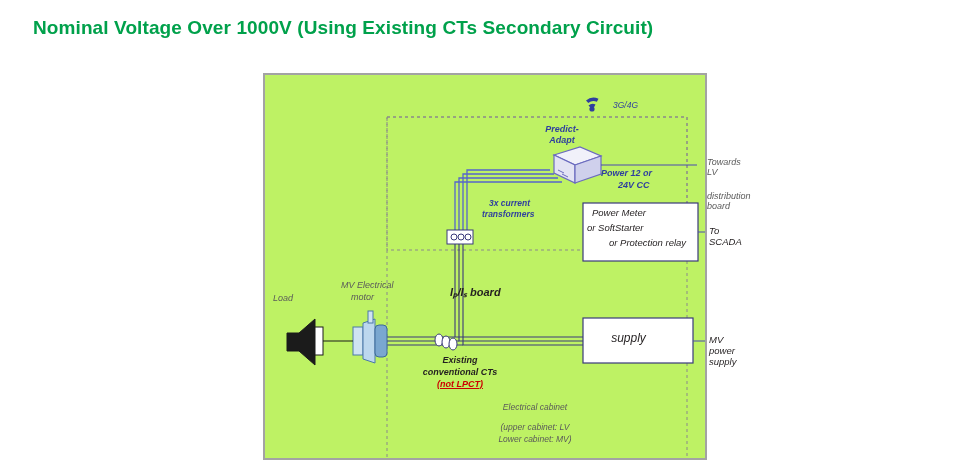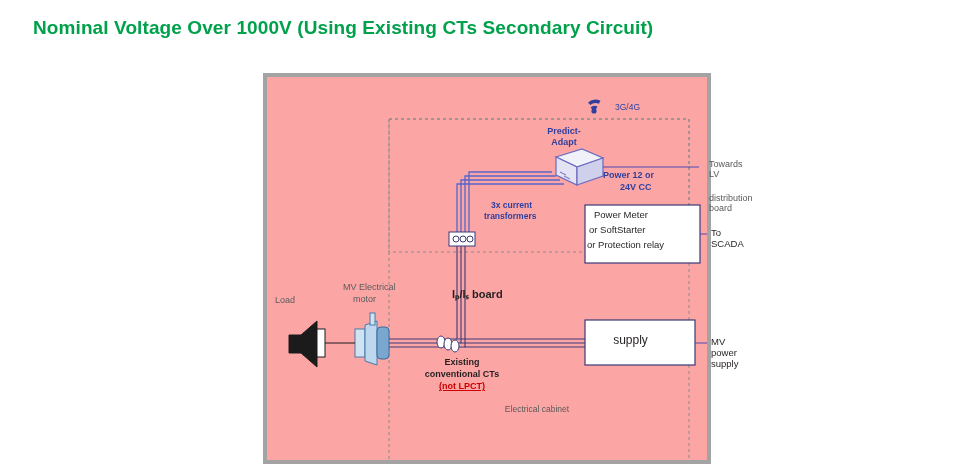--- a/index.html
+++ b/index.html
@@ -23,22 +23,23 @@
     color: #00a14b;
     letter-spacing: 0.1px;
     white-space: nowrap;
   }
   .diagram-frame {
     position: absolute;
     left: 263px;
     top: 73px;
     width: 440px;
     height: 383px;
-    border: 4px solid #a3a3a3;
-    background: #fca5a5;
+    border: 2px solid #a3a3a3;
+    background: #bef264;
+    font-style: italic;
   }
   .svg-wrap {
     position: absolute;
     left: 0;
     top: 0;
     width: 440px;
     height: 383px;
   }
   .lbl {
     position: absolute;
@@ -143,21 +144,21 @@
   <div class="lbl darkblue-bold center" style="left:262px; top:60px; width:70px; font-size:9px;">Adapt</div>
 
   <div class="lbl darkblue-bold" style="left:336px; top:93px; font-size:9px;">Power 12 or</div>
   <div class="lbl darkblue-bold" style="left:353px; top:105px; font-size:9px;">24V CC</div>
 
   <div class="lbl darkblue-bold" style="left:224px; top:124px; font-size:8.5px;">3x current</div>
   <div class="lbl darkblue-bold" style="left:217px; top:135px; font-size:8.5px;">transformers</div>
 
   <div class="lbl dark" style="left:327px; top:133px; font-size:9.5px;">Power Meter</div>
   <div class="lbl dark" style="left:322px; top:148px; font-size:9.5px;">or SoftStarter</div>
-  <div class="lbl dark" style="left:320px; top:163px; font-size:9.5px;">or Protection relay</div>
+  <div class="lbl dark" style="left:320px; top:163px; font-size:9.5px;padding-left:24px;">or Protection relay</div>
 
   <div class="lbl gray" style="left:442px; top:82px; font-size:9px;">Towards LV</div>
   <div class="lbl gray" style="left:442px; top:94px; font-size:9px;margin-top:22px;">distribution board</div>
 
   <div class="lbl dark" style="left:444px; top:151px; font-size:9.5px;">To SCADA</div>
 
   <div class="lbl gray" style="left:8px; top:218px; font-size:9px;">Load</div>
 
   <div class="lbl gray" style="left:76px; top:205px; font-size:9px;">MV Electrical</div>
   <div class="lbl gray" style="left:86px; top:217px; font-size:9px;">motor</div>
@@ -166,14 +167,16 @@
 
   <div class="lbl dark center" style="left:140px; top:280px; width:110px; font-size:9px; font-weight:bold;">Existing</div>
   <div class="lbl dark center" style="left:140px; top:292px; width:110px; font-size:9px; font-weight:bold;">conventional CTs</div>
   <div class="lbl red center" style="left:140px; top:304px; width:110px; font-size:9px; font-weight:bold; text-decoration: underline;">(not LPCT)</div>
 
   <div class="lbl dark center" style="left:318px; top:257px; width:91px; font-size:12px;">supply</div>
 
   <div class="lbl dark" style="left:444px; top:260px; font-size:9.5px;">MV power supply</div>
 
   <div class="lbl gray center" style="left:175px; top:328px; width:190px; font-size:8.5px;">Electrical cabinet</div>
+  <div class="lbl gray center" style="left:175px; top:348px; width:190px; font-size:8.5px;">(upper cabinet: LV</div>
+  <div class="lbl gray center" style="left:175px; top:360px; width:190px; font-size:8.5px;">Lower cabinet: MV)</div>
 
 </div>
 
 </body></html>

